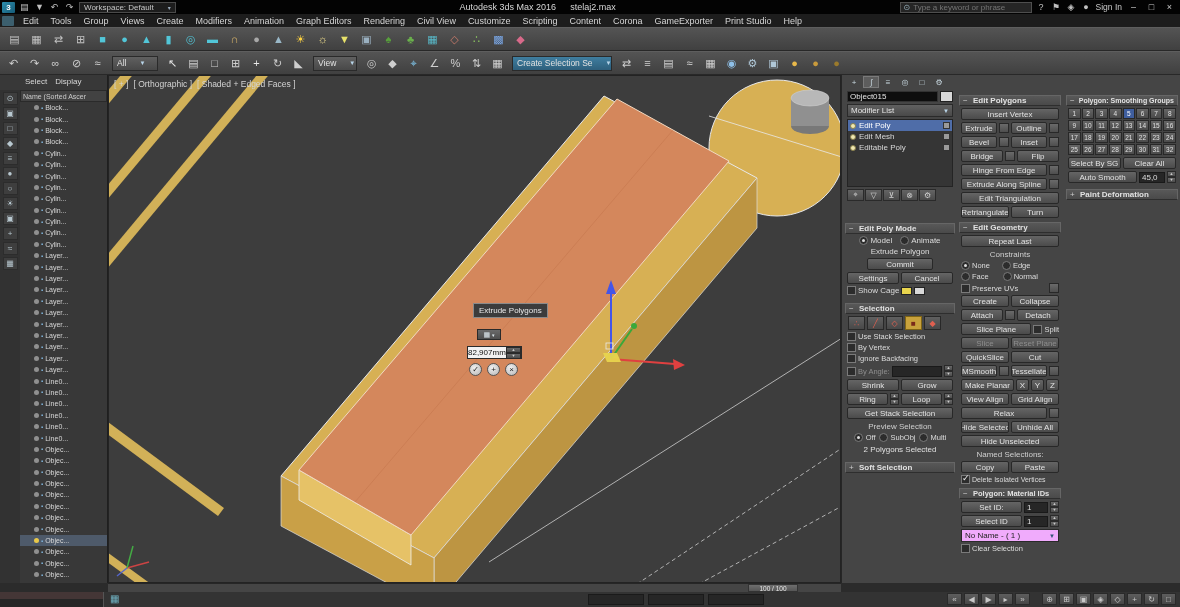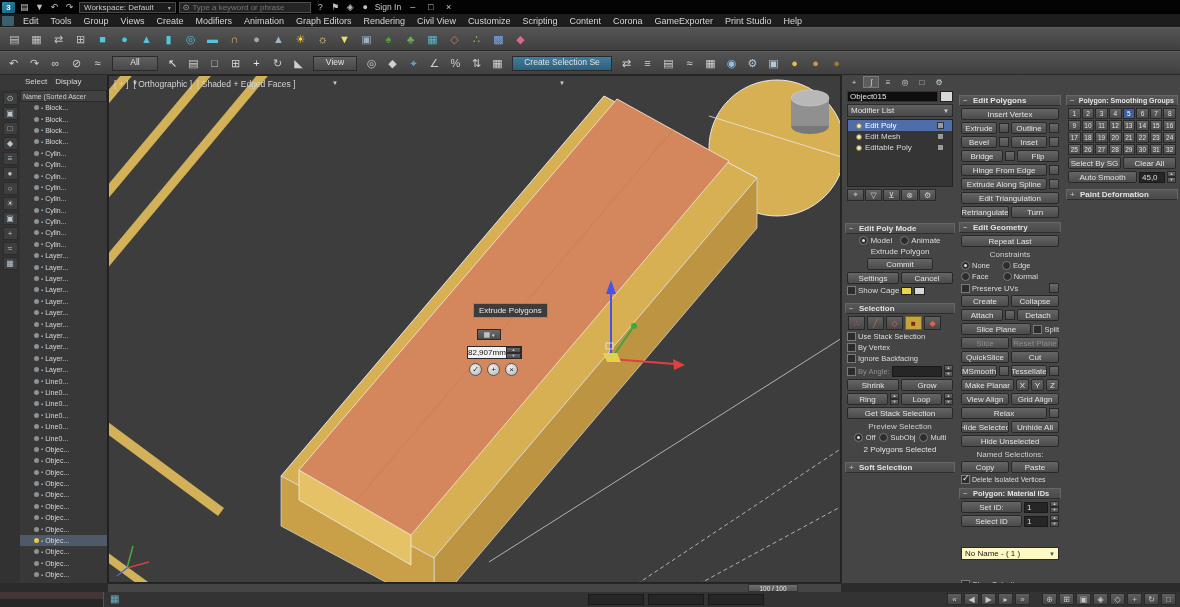--- a/index.html
+++ b/index.html
@@ -22,21 +22,21 @@
 
 .menubar{position:absolute;left:0;top:14px;width:1180px;height:13px;background:#1d1d1d;display:flex;align-items:center;padding-left:2px;z-index:19;}
 .appico{width:12px;height:10px;background:#3c5f6e;margin-right:3px;border-radius:1px;}
 .menu-item{padding:0 6px;font-size:9px;color:#d6d6d6;white-space:nowrap;}
 
 .tbar{position:absolute;left:0;width:1180px;display:flex;align-items:center;background:linear-gradient(#545454,#404040);border-top:1px solid #5e5e5e;border-bottom:1px solid #282828;z-index:18;}
 #tb1{top:27px;height:24px;padding-left:5px;gap:3px;}
 #tb2{top:51px;height:24px;padding-left:4px;gap:2px;}
 .tbi{width:19px;height:19px;display:flex;align-items:center;justify-content:center;font-size:11px;border-radius:2px;color:#ccc;}
 .tbg{display:flex;gap:2px;align-items:center;}
-.mini-dd{height:15px;background:linear-gradient(#606060,#484848);border:1px solid #2a2a2a;color:#e2e2e2;font-size:8.5px;display:flex;align-items:center;gap:13px;padding:0 4px;margin:12px 3px;white-space:nowrap;flex-direction:column;}
+.mini-dd{height:15px;background:linear-gradient(#606060,#484848);border:1px solid #2a2a2a;color:#e2e2e2;font-size:8.5px;display:flex;align-items:center;gap:13px;padding:0 4px;margin:12px 3px;white-space:nowrap;}
 .mini-dd i{font-size:6px;color:#b8d4e8;}
 .mini-dd.hl{background:linear-gradient(#3f7ea0,#2e5f7c);}
 
 .explorer{position:absolute;left:0;top:75px;width:108px;height:508px;background:#383838;border-right:1px solid #1f1f1f;overflow:hidden;}
 .exp-tabs{display:flex;gap:2px;padding:2px 2px 1px 22px;}
 .exp-tab{font-size:8px;color:#d8d8d8;padding:0 3px;}
 .exp-head{position:absolute;left:20px;top:15px;right:0;height:12px;background:#424242;border:1px solid #2a2a2a;color:#ccc;font-size:7px;display:flex;align-items:center;padding:0 2px;overflow:hidden;white-space:nowrap;}
 .exp-tools{position:absolute;left:0;top:15px;width:20px;bottom:0;background:#323232;display:flex;flex-direction:column;align-items:center;padding-top:2px;gap:2px;}
 .exp-tool{width:15px;height:13px;display:flex;align-items:center;justify-content:center;font-size:8px;color:#b8c8d0;background:#3e3e3e;border:1px solid #2c2c2c;}
 .exp-list{position:absolute;left:20px;top:27px;right:0;bottom:0;overflow:hidden;}
@@ -62,21 +62,21 @@
 .cmd-tabs{display:flex;height:14px;align-items:center;padding:1px 2px;gap:1px;}
 .cmd-tab{width:16px;height:12px;display:flex;align-items:center;justify-content:center;color:#c8d8e0;font-size:8px;border:1px solid transparent;}
 .cmd-tab.active{background:#5d5d5d;border-color:#7a7a7a;}
 .row{display:flex;align-items:center;gap:2px;margin:2px 3px;}
 .jc{justify-content:center;}
 .nfield{flex:1;height:11px;background:#0e0e0e;border:1px solid #333;color:#e4e4e4;font-size:8px;display:flex;align-items:center;padding:0 2px;}
 .swatch{width:13px;height:11px;background:#d8d8d8;border:1px solid #222;flex:none;}
 .dd{height:13px;background:linear-gradient(#616161,#494949);border:1px solid #2a2a2a;color:#e4e4e4;font-size:8px;display:flex;align-items:center;padding:0 3px;justify-content:space-between;margin:2px 3px;}
 .ddar{font-size:6px;color:#b8d4e8;}
 .stack{height:68px;background:#353535;border:1px solid #242424;margin:0 3px;overflow:hidden;}
-.stack-row{height:11px;display:flex;align-items:center;gap:3px;padding:0 8px;color:#d8d8d8;font-size:8px;}
+.stack-row{height:11px;display:flex;align-items:center;gap:3px;padding:0 2px;color:#d8d8d8;font-size:8px;}
 .stack-row.selected{background:#4f6da8;color:#fff;}
 .bulb{width:6px;height:6px;border-radius:50%;background:#f0e8b2;border:1px solid #887f4a;flex:none;}
 .st-label{flex:1;white-space:nowrap;overflow:hidden;}
 .st-ico{width:7px;height:7px;background:#9a9a9a;border:1px solid #333;flex:none;}
 .stack-tools{display:flex;gap:1px;margin:2px 3px;}
 .stool{width:17px;height:12px;background:linear-gradient(#646464,#4a4a4a);border:1px solid #2a2a2a;color:#d0d0d0;font-size:8px;display:flex;align-items:center;justify-content:center;}
 .ro-h{height:11px;background:linear-gradient(#585858,#4a4a4a);border:1px solid #666;border-bottom-color:#2e2e2e;color:#e2e2e2;font-size:8px;font-weight:bold;display:flex;align-items:center;gap:3px;padding:0 3px;margin:2px 1px 1px;white-space:nowrap;overflow:hidden;}
 .ro-h .pm{width:7px;font-size:8px;color:#ccc;font-weight:normal;}
 .lbl{font-size:8px;color:#dcdcdc;white-space:nowrap;}
 .lbl.dis{color:#8e8e8e;}
@@ -121,20 +121,24 @@
   <div class="qat">
       <span class="ico">▤</span>
       <span class="ico">▼</span>
       <span class="ico">↶</span>
       <span class="ico">↷</span>
     </div>
   <div class="workspace">
       <span>Workspace: Default</span>
       <i>▾</i>
     </div>
+  <div class="tb-title">
+    <span>Autodesk 3ds Max 2016</span>
+    <span>stelaj2.max</span>
+  </div>
   <div class="searchbox">
     <span class="mag">⊙</span>
     <input placeholder="Type a keyword or phrase" style="">
   </div>
   <div class="acct">
       <span class="ico">?</span>
       <span class="ico">⚑</span>
       <span class="ico">◈</span>
       <span class="ico">●</span>
     </div>
@@ -893,21 +897,21 @@
           </span>
       </div>
       <div class="row">
         <span class="btn">Select ID</span>
         <span class="field" style="width:24px">1</span>
         <span class="spin">
             <b>▲</b>
             <b>▼</b>
           </span>
       </div>
-      <div class="dd" style="margin:20px 3px;background:#fef9c3;color:#222">
+      <div class="dd" style="margin:2px 3px;background:#f0abfc;color:#222">
           <span>No Name - ( 1 )</span>
           <span class="ddar" style="color:#357">▼</span>
         </div>
       <div class="row">
           <span class="cb"></span>
           <span class="lbl sm">Clear Selection</span>
         </div>
     </div>
   </div>
 

